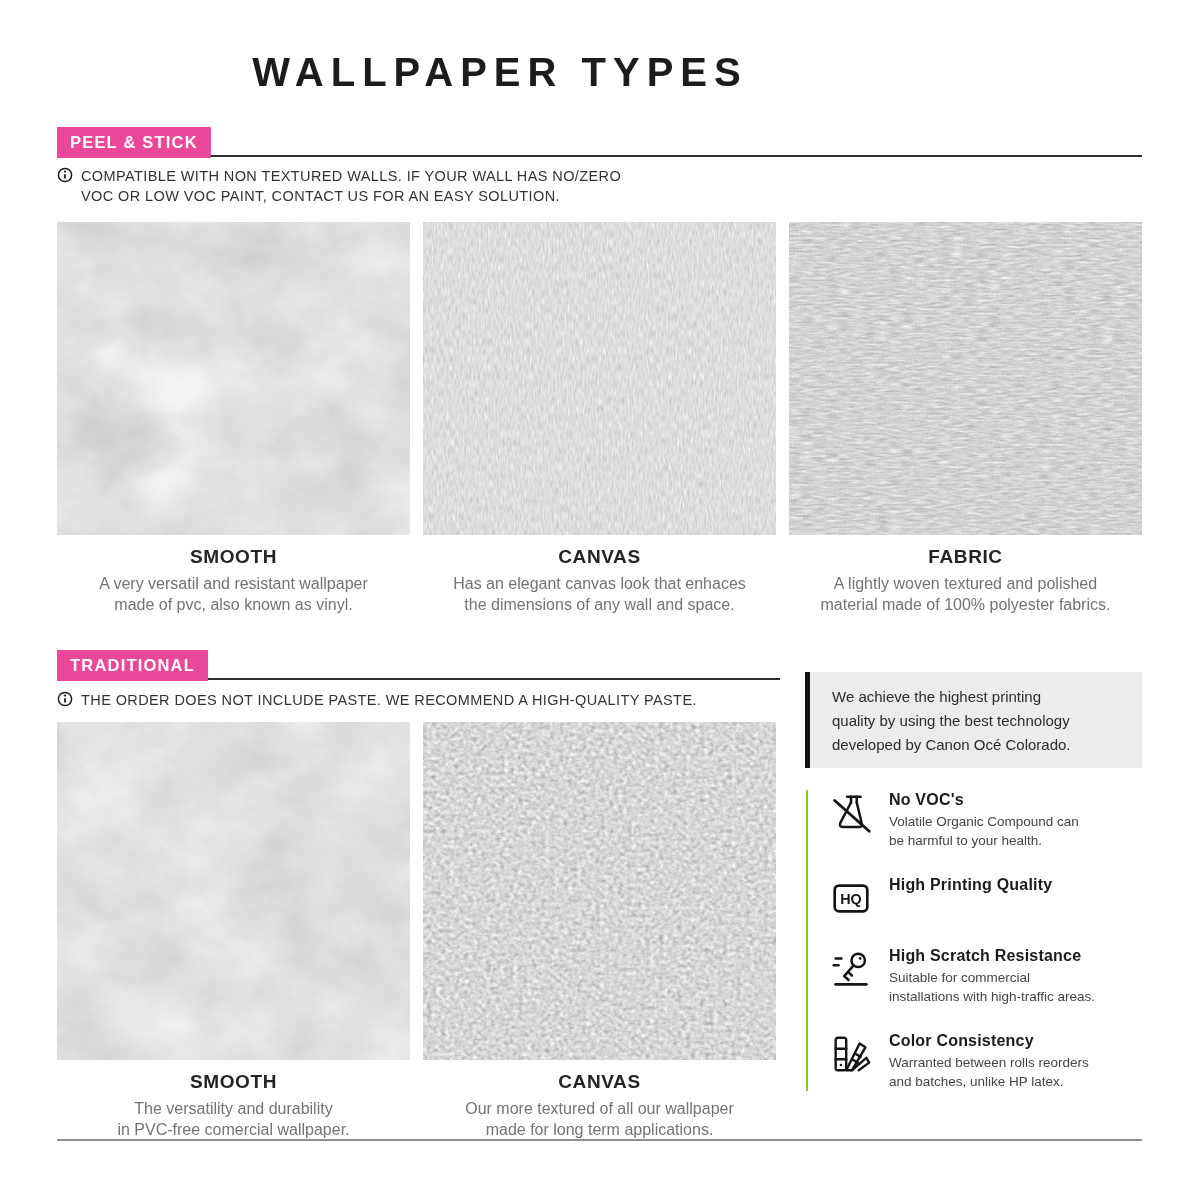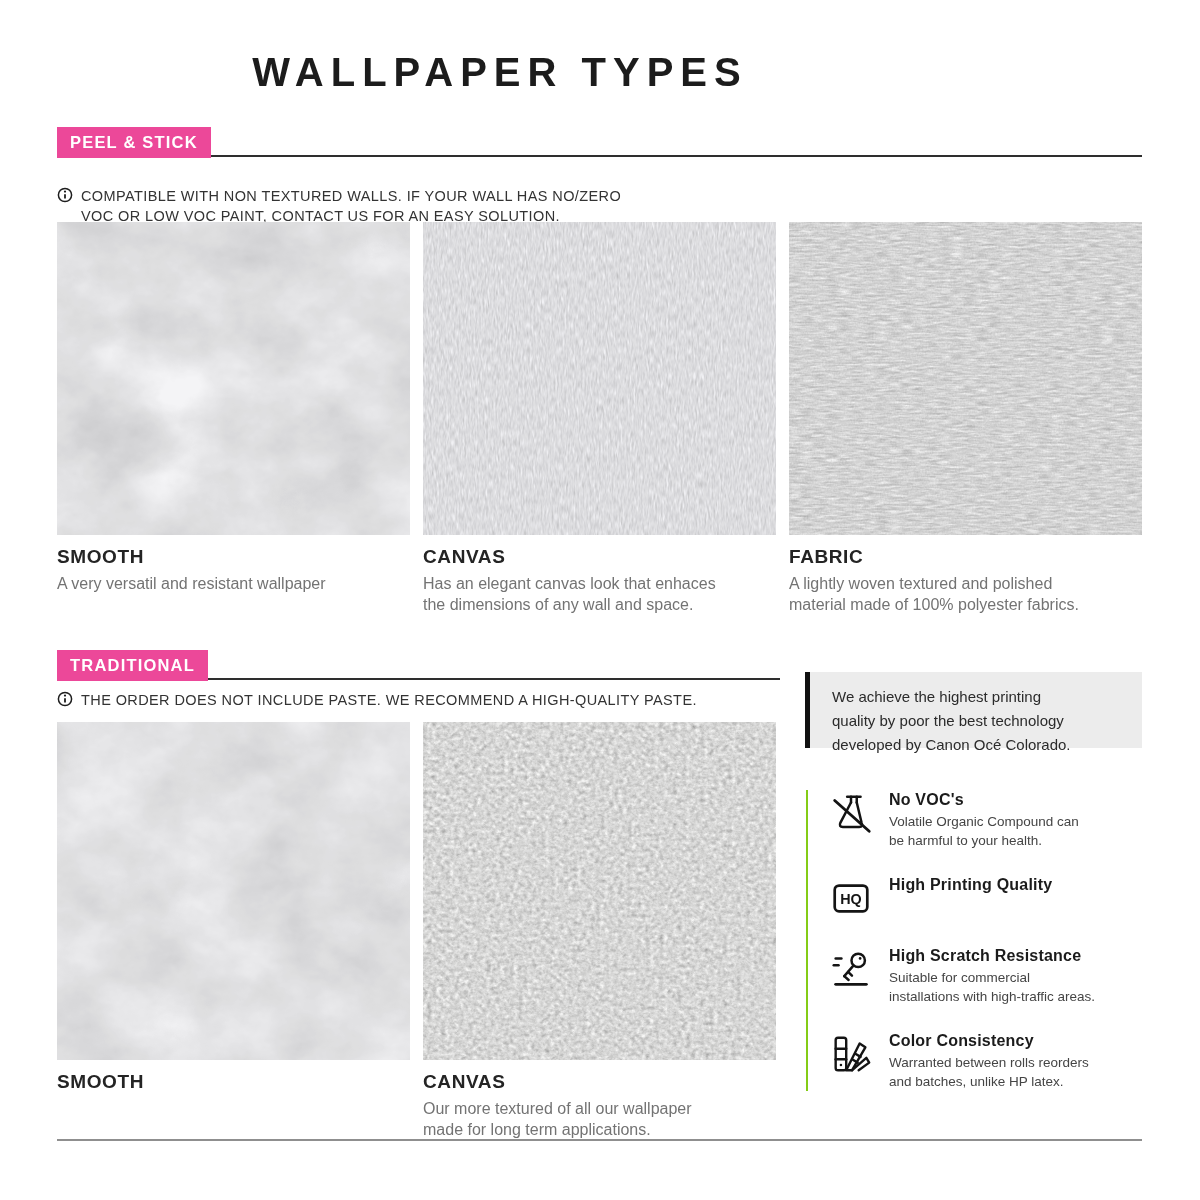--- a/index.html
+++ b/index.html
@@ -12,34 +12,34 @@
   .section-label{position:absolute;background:#ec4899;color:#ffffff;font-size:16.5px;
                  font-weight:600;letter-spacing:1.2px;padding:5px 13px;line-height:21px;z-index:2;}
   .rule{position:absolute;height:2px;background:#2e2e2e;}
   .rule.light{background:#8f8f8f;}
 
   .note{position:absolute;display:flex;gap:8px;font-size:14.5px;letter-spacing:0.4px;
         color:#333;line-height:20px;}
   .note .ln{display:block;}
   .info-icon{flex:0 0 auto;margin-top:1px;}
 
-  .swatch-row{position:absolute;display:grid;gap:13px;}
+  .swatch-row{position:absolute;display:grid;gap:13px;text-align:center;}
   .row-top{left:57px;top:222px;width:1085px;grid-template-columns:repeat(3,1fr);}
   .row-bottom{left:57px;top:722px;width:719px;grid-template-columns:repeat(2,1fr);}
   .swatch-cell{display:flex;flex-direction:column;}
   .swatch{width:100%;border:0;line-height:0;}
   .row-top .swatch svg{height:313px;}
   .row-bottom .swatch svg{height:338px;}
   .swatch svg{width:100%;display:block;}
   .caption{margin-top:11px;}
   .caption .name{font-size:19px;font-weight:600;letter-spacing:0.6px;color:#242424;margin-bottom:5px;}
   .caption .desc{font-size:16px;color:#737373;line-height:21px;}
   .caption .desc span{display:block;white-space:nowrap;}
 
-  .quote-box{position:absolute;left:805px;top:672px;width:337px;height:76px;
+  .quote-box{position:absolute;left:805px;top:672px;width:337px;height:96px;
              background:#ececec;border-left:5px solid #111;box-sizing:border-box;
              padding:13px 0 0 22px;font-size:15px;color:#2b2b2b;line-height:24px;}
   .quote-box .ln{display:block;white-space:nowrap;}
 
   .features{position:absolute;left:806px;top:790px;width:336px;
             border-left:2px solid #84cc16;padding-left:20px;box-sizing:content-box;}
   .feature{display:flex;gap:15px;margin-bottom:25px;}
   .feature:last-child{margin-bottom:0;}
   .f-icon{flex:0 0 46px;width:46px;height:46px;}
   .f-body{padding-top:1px;}
@@ -50,21 +50,21 @@
 </head>
 <body>
 
 <div class="page">
 
   <div class="page-title">WALLPAPER TYPES</div>
 
   <div class="section-label" style="left:57px;top:127px;">PEEL &amp; STICK</div>
   <div class="rule" style="left:57px;top:155px;width:1085px;"></div>
 
-  <div class="note" style="left:57px;top:166px;margin-top:20px;">
+  <div class="note" style="left:57px;top:166px;">
     <svg class="info-icon" width="16" height="16" viewBox="0 0 16 16">
       <circle cx="8" cy="8" r="6.6" fill="none" stroke="#1d1d1d" stroke-width="1.5"></circle>
       <line x1="8" y1="7.2" x2="8" y2="11.6" stroke="#1d1d1d" stroke-width="1.8"></line>
       <circle cx="8" cy="4.6" r="1.1" fill="#1d1d1d"></circle>
     </svg>
     <div>
       <span class="ln">COMPATIBLE WITH NON TEXTURED WALLS. IF YOUR WALL HAS NO/ZERO</span>
       <span class="ln">VOC OR LOW VOC PAINT, CONTACT US FOR AN EASY SOLUTION.</span>
     </div>
   </div>
@@ -81,20 +81,21 @@
             </filter>
           </defs>
           <rect width="100%" height="100%" fill="#f4f4f6"></rect>
           <rect width="100%" height="100%" filter="url(#texSm1)" opacity="0.55"></rect>
         </svg>
       </div>
       <div class="caption">
         <div class="name">SMOOTH</div>
         <div class="desc">
           <span>A very versatil and resistant wallpaper</span>
+          <span>made of pvc, also known as vinyl.</span>
         </div>
       </div>
     </div>
 
     <div class="swatch-cell">
       <div class="swatch">
         <svg preserveAspectRatio="none">
           <defs>
             <filter id="texCv1" x="0" y="0" width="100%" height="100%">
               <feTurbulence type="fractalNoise" baseFrequency="0.55 0.12" numOctaves="2" seed="4"></feTurbulence>
@@ -166,20 +167,24 @@
               <feTurbulence type="fractalNoise" baseFrequency="0.011 0.015" numOctaves="5" seed="21"></feTurbulence>
               <feColorMatrix type="matrix" values="0 0 0 0 0  0 0 0 0 0  0 0 0 0 0  0.22 0.22 0.22 0 -0.18"></feColorMatrix>
             </filter>
           </defs>
           <rect width="100%" height="100%" fill="#f4f4f6"></rect>
           <rect width="100%" height="100%" filter="url(#texSm2)" opacity="0.55"></rect>
         </svg>
       </div>
       <div class="caption">
         <div class="name">SMOOTH</div>
+        <div class="desc">
+          <span>The versatility and durability</span>
+          <span>in PVC-free comercial wallpaper.</span>
+        </div>
       </div>
     </div>
 
     <div class="swatch-cell">
       <div class="swatch">
         <svg preserveAspectRatio="none">
           <defs>
             <filter id="texCv2" x="0" y="0" width="100%" height="100%">
               <feTurbulence type="fractalNoise" baseFrequency="0.22 0.26" numOctaves="3" seed="17"></feTurbulence>
               <feColorMatrix type="matrix" values="0 0 0 0 0  0 0 0 0 0  0 0 0 0 0  0.35 0.35 0.35 0 -0.3"></feColorMatrix>
@@ -194,21 +199,21 @@
         <div class="desc">
           <span>Our more textured of all our wallpaper</span>
           <span>made for long term applications.</span>
         </div>
       </div>
     </div>
   </div>
 
   <div class="quote-box">
     <span class="ln">We achieve the highest printing</span>
-    <span class="ln">quality by poor the best technology</span>
+    <span class="ln">quality by using the best technology</span>
     <span class="ln">developed by Canon Océ Colorado.</span>
   </div>
 
   <div class="features">
 
     <div class="feature">
       <svg class="f-icon" viewBox="0 0 48 48">
         <g fill="none" stroke="#141414" stroke-width="2.6" stroke-linecap="round" stroke-linejoin="round">
           <path d="M20 7 H34"></path>
           <path d="M24 7 V13"></path>

